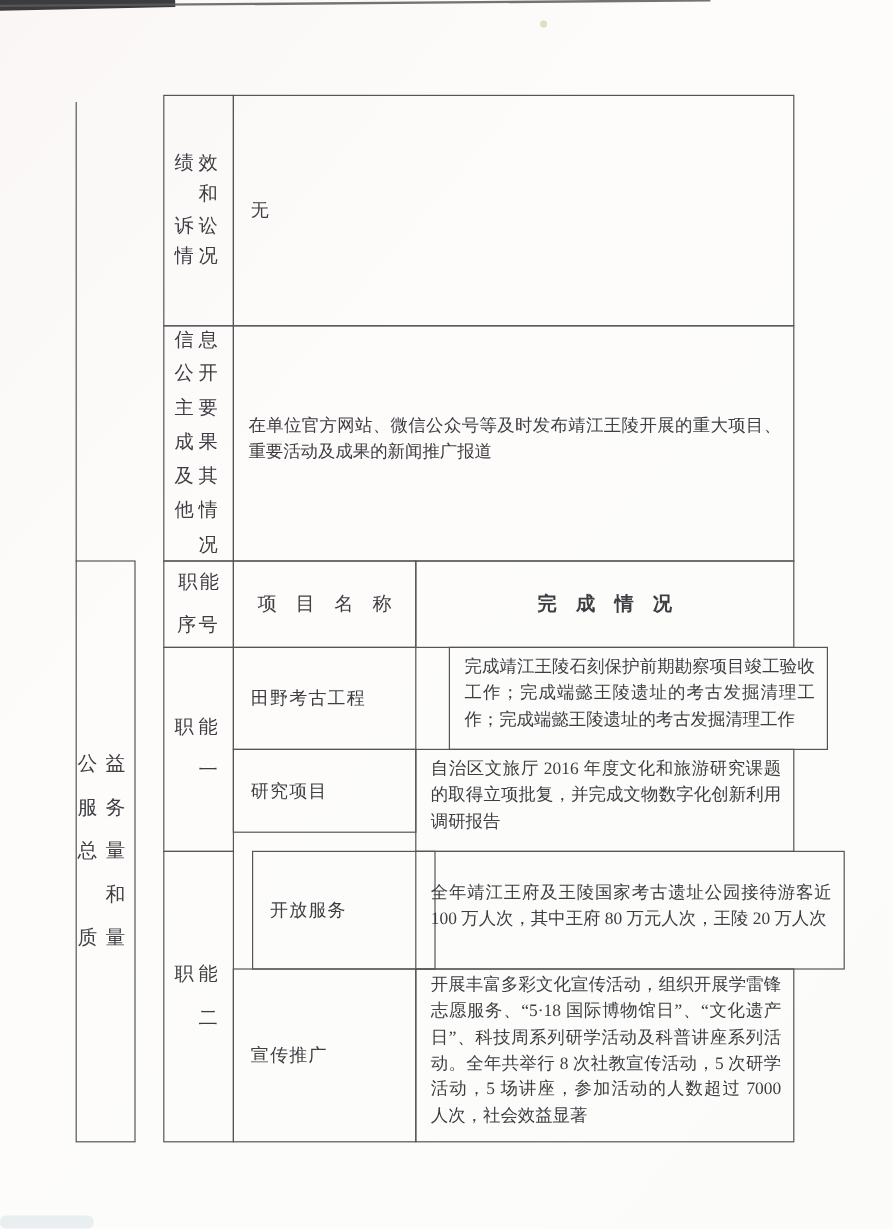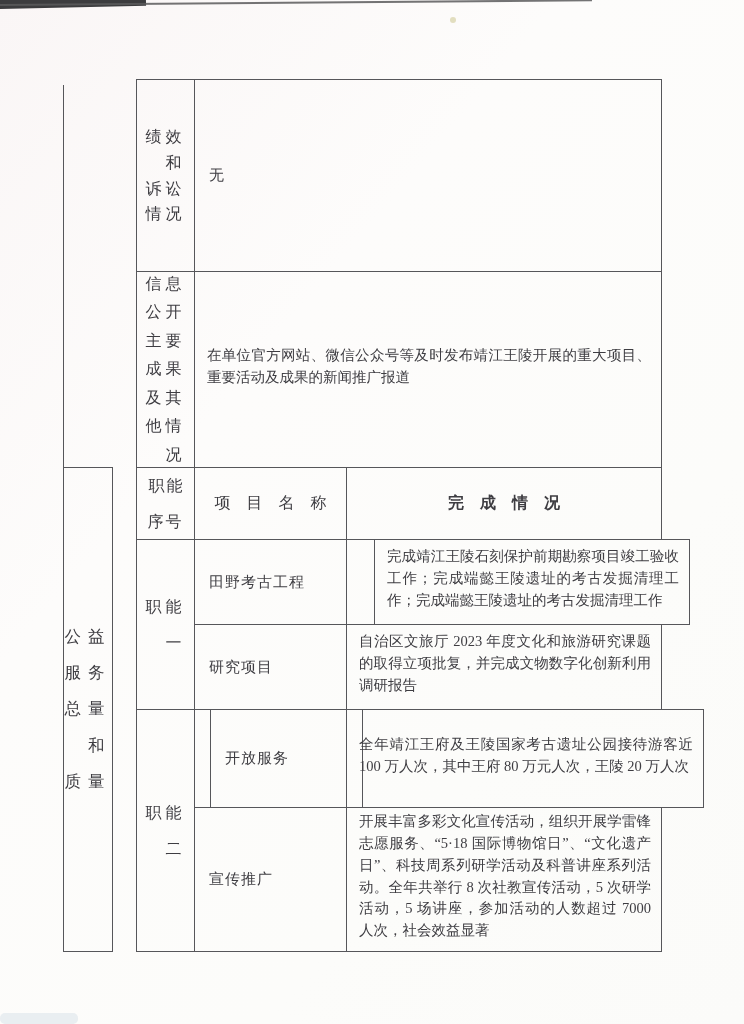--- a/index.html
+++ b/index.html
@@ -81,23 +81,23 @@
     <div class="cell hdr" style="left:346px;top:467px;width:316px;height:73px;font-weight:bold;">完成情况</div>
 
     <div class="cell vlabel func" style="left:136px;top:539px;width:59px;height:171px;">职能
 一</div>
 
     <div class="cell plain" style="left:194px;top:539px;width:153px;height:86px;">田野考古工程</div>
     <div class="cell para" style="left:346px;top:539px;width:316px;height:86px;margin-left:28px;">
       <div>完成靖江王陵石刻保护前期勘察项目竣工验收工作；完成端懿王陵遗址的考古发掘清理工作；完成端懿王陵遗址的考古发掘清理工作</div>
     </div>
 
-    <div class="cell plain" style="left:194px;top:624px;width:153px;height:86px;">研究项目</div>
+    <div class="cell plain" style="left:194px;top:624px;width:153px;height:70px;">研究项目</div>
     <div class="cell para" style="left:346px;top:624px;width:316px;height:86px;">
-      <div>自治区文旅厅 2023 年度文化和旅游研究课题的取得立项批复，并完成文物数字化创新利用调研报告</div>
+      <div>自治区文旅厅 2016 年度文化和旅游研究课题的取得立项批复，并完成文物数字化创新利用调研报告</div>
     </div>
 
     <div class="cell vlabel func" style="left:136px;top:709px;width:59px;height:243px;">职能
 二</div>
 
     <div class="cell plain" style="left:194px;top:709px;width:153px;height:99px;margin-left:16px;">开放服务</div>
     <div class="cell para" style="left:346px;top:709px;width:358px;height:99px;">
       <div>全年靖江王府及王陵国家考古遗址公园接待游客近 100 万人次，其中王府 80 万元人次，王陵 20 万人次</div>
     </div>
 

